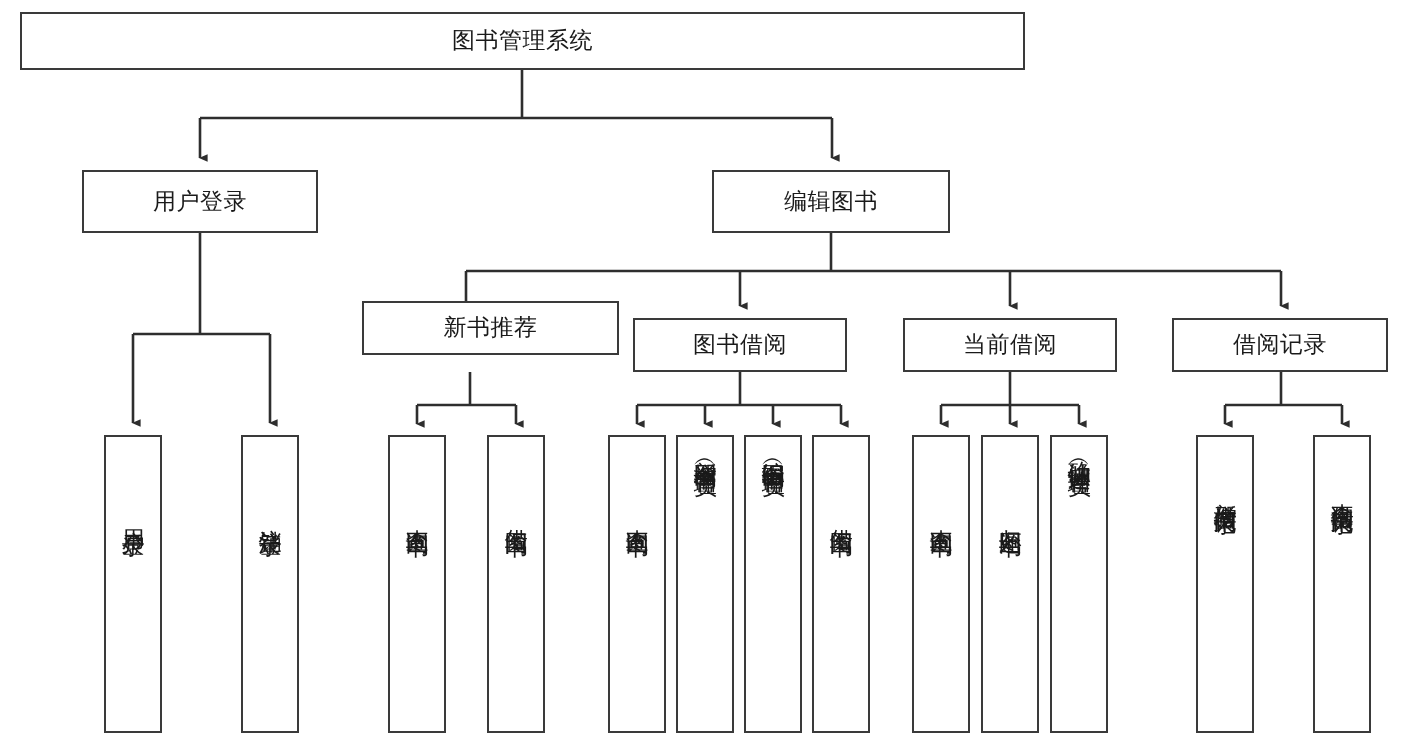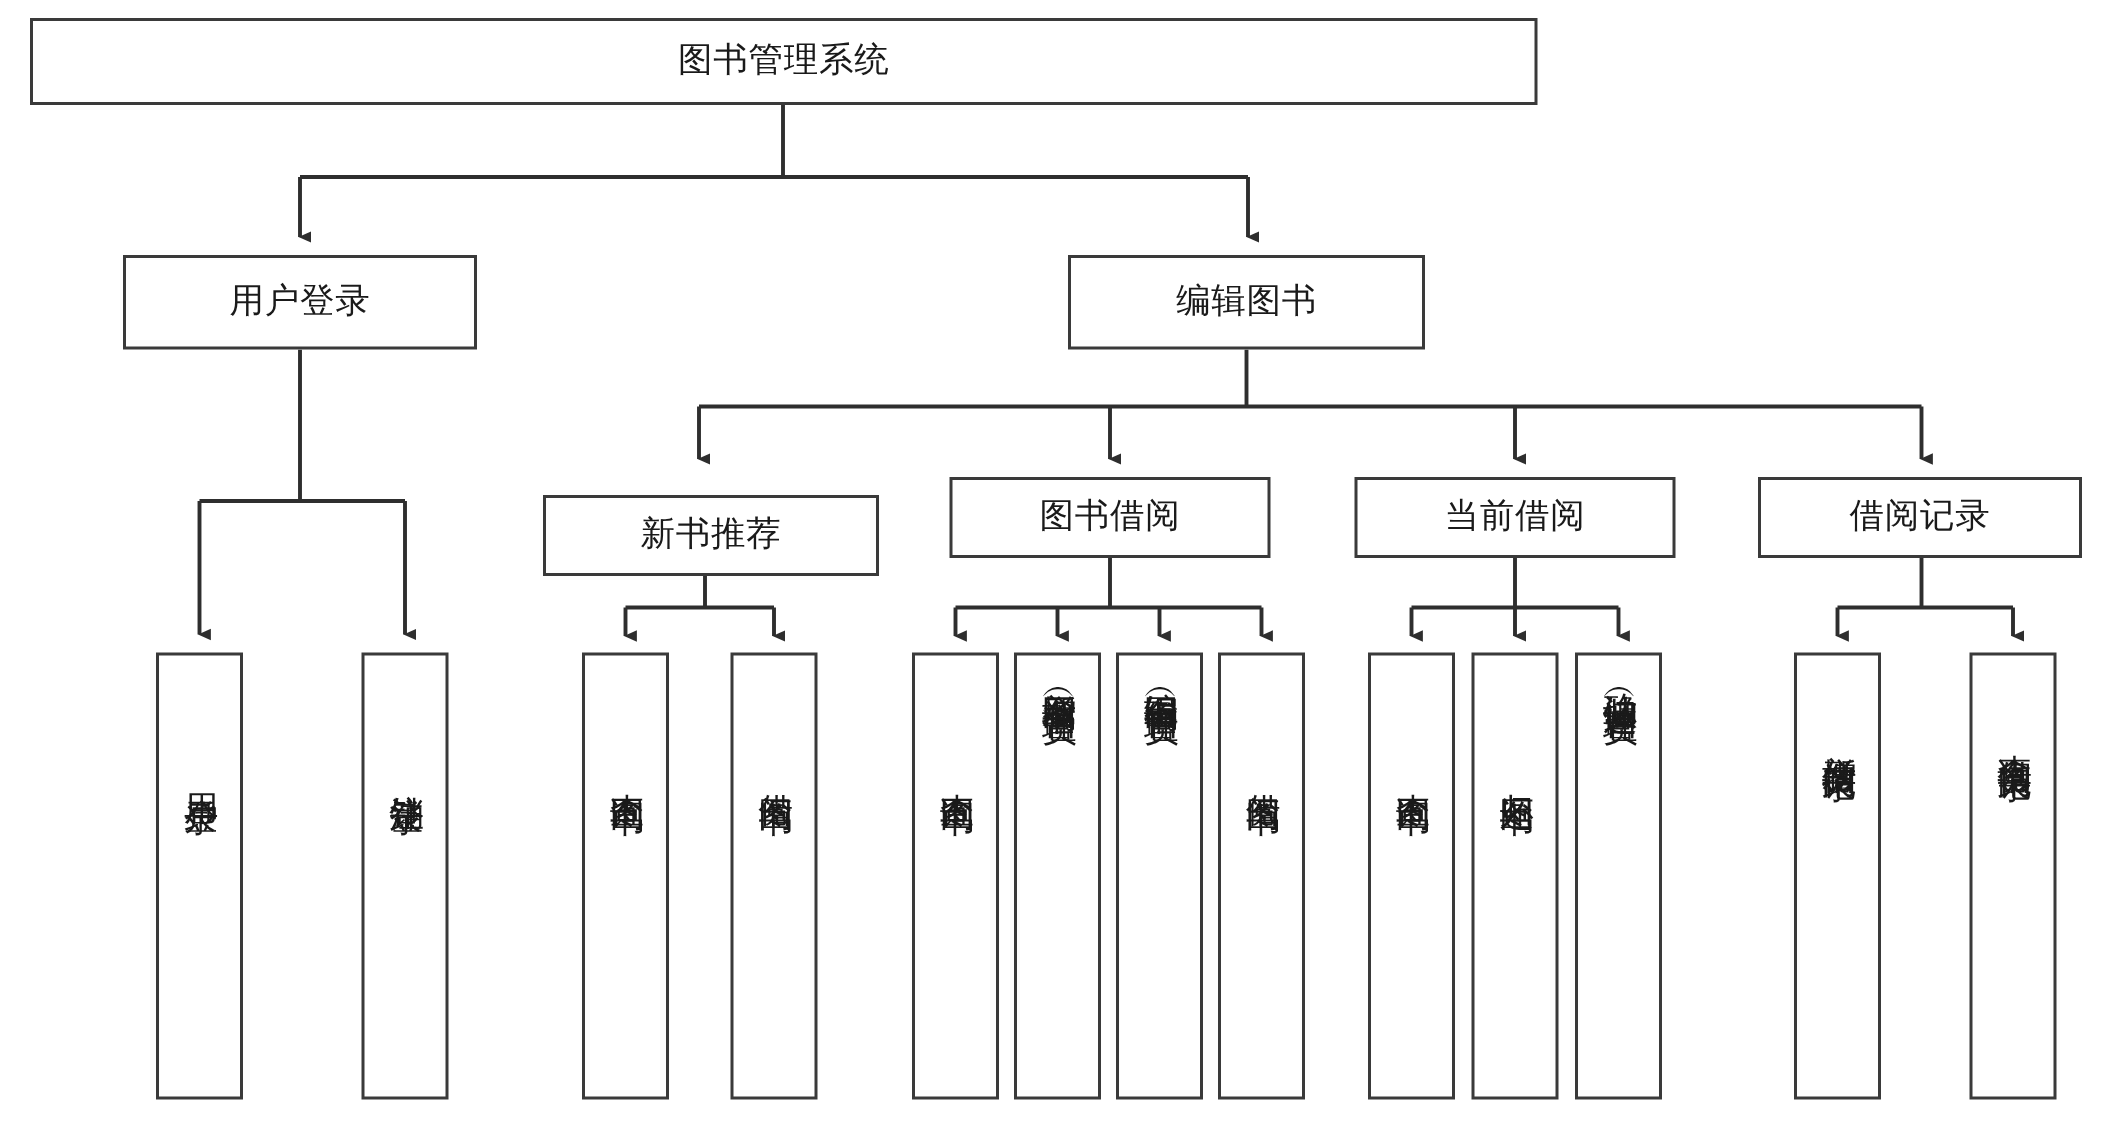--- a/index.html
+++ b/index.html
@@ -144,21 +144,21 @@
     <span class="label">图书管理系统</span>
   </div>
 
   <div class="node horiz" style="left:82px;top:170px;width:236px;height:63px;">
     <span class="label">用户登录</span>
   </div>
   <div class="node horiz" style="left:712px;top:170px;width:238px;height:63px;">
     <span class="label">编辑图书</span>
   </div>
 
-  <div class="node horiz" style="left:362px;top:330px;width:224px;height:54px;">
+  <div class="node horiz" style="left:362px;top:301px;width:257px;height:54px;">
     <span class="label">新书推荐</span>
   </div>
   <div class="node horiz" style="left:633px;top:318px;width:214px;height:54px;">
     <span class="label">图书借阅</span>
   </div>
   <div class="node horiz" style="left:1172px;top:318px;width:216px;height:54px;">
     <span class="label">借阅记录</span>
   </div>
   <div class="node horiz" style="left:903px;top:318px;width:214px;height:54px;">
     <span class="label">当前借阅</span>

